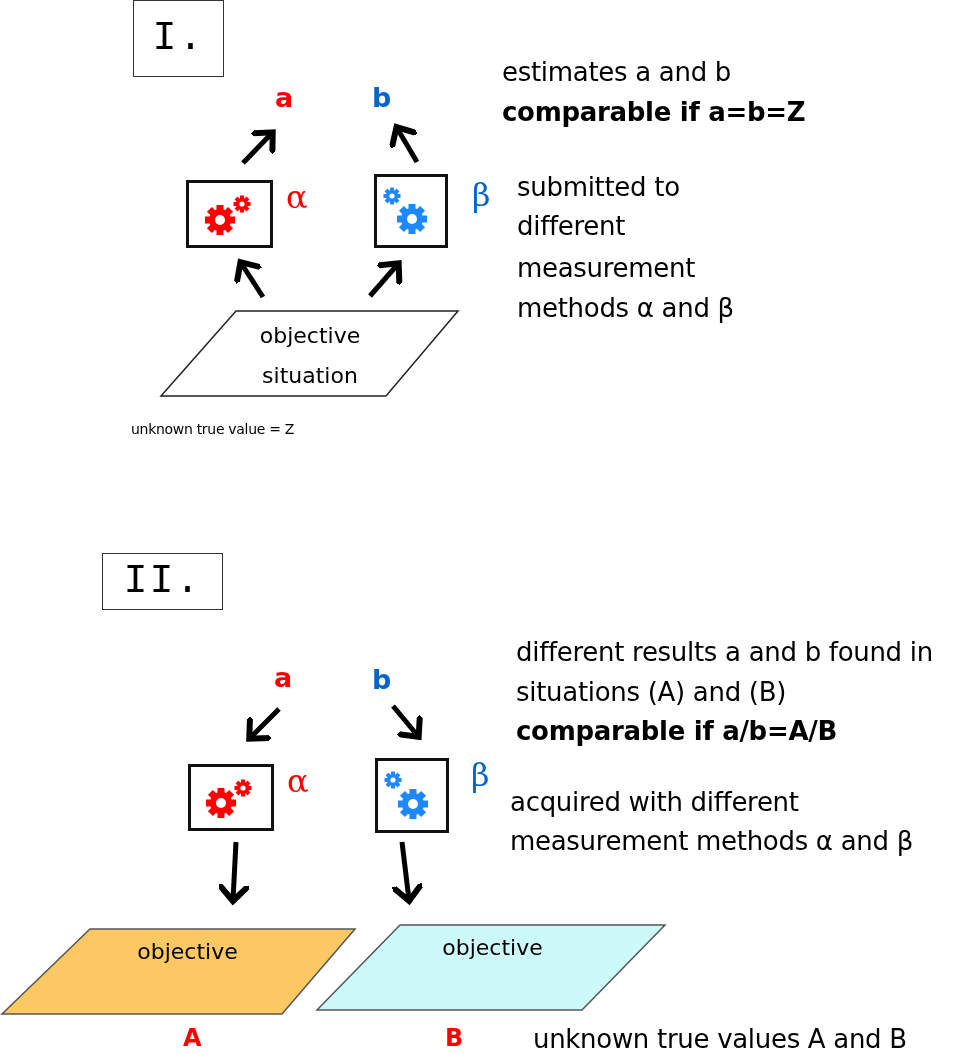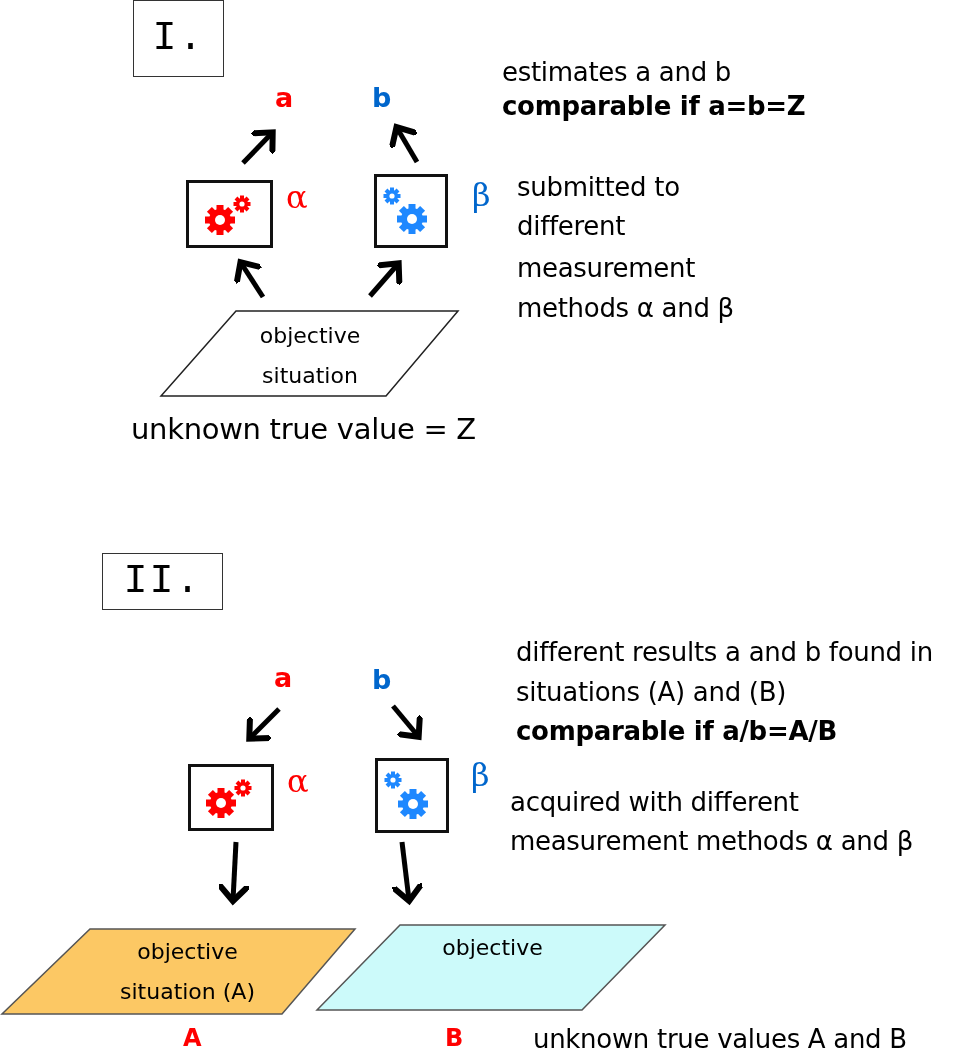--- a/index.html
+++ b/index.html
@@ -96,33 +96,33 @@
       <rect x="-3.5" y="-15" width="7" height="30" transform="rotate(45)"></rect>
       <rect x="-3.5" y="-15" width="7" height="30" transform="rotate(90)"></rect>
       <rect x="-3.5" y="-15" width="7" height="30" transform="rotate(135)"></rect>
       <circle r="5" fill="#fff"></circle>
     </g>
   </svg>
 </div>
 <div class="greek blue" style="left:472px;top:176px;">β</div>
 
 <div class="txt" style="left:502px;top:57px;">estimates a and b</div>
-<div class="txt bold" style="left:502px;top:91px;">comparable if a=b=Z</div>
+<div class="txt bold" style="left:502px;top:97px;">comparable if a=b=Z</div>
 
 <div class="txt" style="left:517px;top:172px;">submitted to</div>
 <div class="txt" style="left:517px;top:211px;">different</div>
 <div class="txt" style="left:517px;top:253px;">measurement</div>
 <div class="txt" style="left:517px;top:293px;">methods α and β</div>
 
 <div class="para-text" style="left:235px;top:316px;width:150px;">
   <div>objective</div>
   <div>situation</div>
 </div>
 
-<div class="txt" style="left:131px;top:414px;font-size:29px;">unknown true value = Z</div>
+<div class="txt" style="left:131px;top:414px;font-size:14px;">unknown true value = Z</div>
 
 <div class="section-label" style="left:102px;top:553px;width:121px;height:57px;">
   <span>II.</span>
 </div>
 
 <div class="var red" style="left:274px;top:662px;">a</div>
 <div class="var blue" style="left:372px;top:664px;">b</div>
 
 <div class="method-box" style="left:188px;top:764px;width:86px;height:67px;">
   <svg width="80" height="61" viewBox="0 0 80 61">
@@ -170,21 +170,20 @@
 
 <div class="txt" style="left:516px;top:637px;">different results a and b found in</div>
 <div class="txt" style="left:516px;top:677px;">situations (A) and (B)</div>
 <div class="txt bold" style="left:516px;top:716px;">comparable if a/b=A/B</div>
 
 <div class="txt" style="left:510px;top:787px;">acquired with different</div>
 <div class="txt" style="left:510px;top:826px;text-align:center;">measurement methods α and β</div>
 
 <div class="para-text" style="left:100px;top:932px;width:175px;">
   <div>objective</div>
-  <div>situation (A)</div>
 </div>
 <div class="para-text" style="left:405px;top:928px;width:175px;">
   <div>objective</div>
 </div>
 
 <div class="bigletter" style="left:183px;top:1024px;">A</div>
 <div class="bigletter" style="left:445px;top:1024px;">B</div>
 <div class="txt" style="left:533px;top:1024px;">unknown true values A and B</div>
 
 </body></html>

